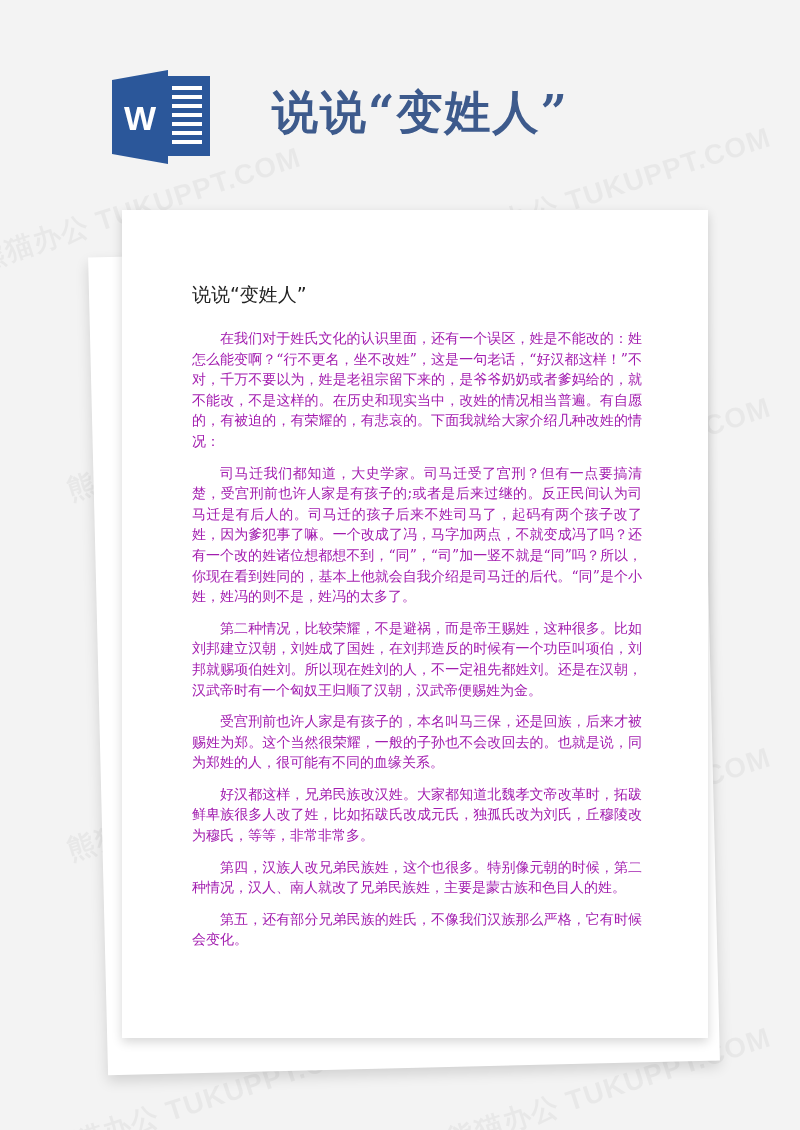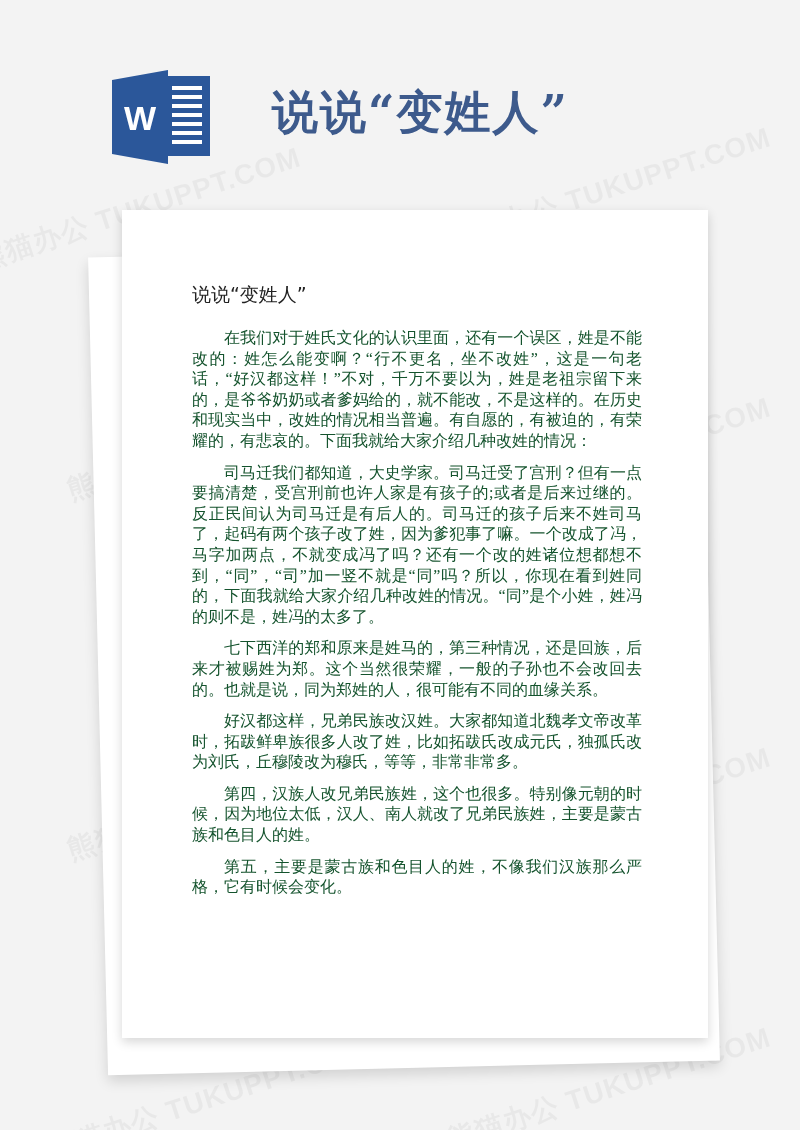--- a/index.html
+++ b/index.html
@@ -30,21 +30,21 @@
   .page {
     position:absolute; left:122px; top:210px; width:586px; height:828px;
     background:#fff; box-shadow:0 4px 10px rgba(0,0,0,0.16);
   }
   .doc-title {
     position:absolute; left:70px; top:72px;
     font-family:"DejaVu Sans", sans-serif; font-size:19px; color:#222; white-space:nowrap;
   }
   .doc-body {
     position:absolute; left:70px; top:118px; width:450px;
-    font-size:16px; line-height:20.6px; color:#14532d; text-align:justify;font-family:Liberation Serif, serif;
+    font-size:14px; line-height:20.6px; color:#a21caf; text-align:justify;
   }
   .doc-body p { margin:0 0 11px 0; text-indent:2em; }
 </style>
 </head>
 <body>
 
 <div class="watermark" style="left:-30px;top:190px;">熊猫办公 TUKUPPT.COM</div>
 <div class="watermark" style="left:440px;top:170px;">熊猫办公 TUKUPPT.COM</div>
 <div class="watermark" style="left:60px;top:420px;">熊猫办公 TUKUPPT.COM</div>
 <div class="watermark" style="left:440px;top:440px;">熊猫办公 TUKUPPT.COM</div>
@@ -70,19 +70,20 @@
   </svg>
   <div class="header-title">说说“变姓人”</div>
 </div>
 
 <div class="sheet-back"></div>
 
 <div class="page">
   <div class="doc-title">说说“变姓人”</div>
   <div class="doc-body">
     <p>在我们对于姓氏文化的认识里面，还有一个误区，姓是不能改的：姓怎么能变啊？“行不更名，坐不改姓”，这是一句老话，“好汉都这样！”不对，千万不要以为，姓是老祖宗留下来的，是爷爷奶奶或者爹妈给的，就不能改，不是这样的。在历史和现实当中，改姓的情况相当普遍。有自愿的，有被迫的，有荣耀的，有悲哀的。下面我就给大家介绍几种改姓的情况：</p>
-    <p>司马迁我们都知道，大史学家。司马迁受了宫刑？但有一点要搞清楚，受宫刑前也许人家是有孩子的;或者是后来过继的。反正民间认为司马迁是有后人的。司马迁的孩子后来不姓司马了，起码有两个孩子改了姓，因为爹犯事了嘛。一个改成了冯，马字加两点，不就变成冯了吗？还有一个改的姓诸位想都想不到，“同”，“司”加一竖不就是“同”吗？所以，你现在看到姓同的，下面我就给大家介绍几种改姓的情况。“同”是个小姓，姓冯的则不是，姓冯的太多了。</p>
-    <p>七下西洋的郑和原来是姓马的，第三种情况，还是回族，后来才被赐姓为郑。这个当然很荣耀，一般的子孙也不会改回去的。也就是说，同为郑姓的人，很可能有不同的血缘关系。</p>
+    <p>司马迁我们都知道，大史学家。司马迁受了宫刑？但有一点要搞清楚，受宫刑前也许人家是有孩子的;或者是后来过继的。反正民间认为司马迁是有后人的。司马迁的孩子后来不姓司马了，起码有两个孩子改了姓，因为爹犯事了嘛。一个改成了冯，马字加两点，不就变成冯了吗？还有一个改的姓诸位想都想不到，“同”，“司”加一竖不就是“同”吗？所以，你现在看到姓同的，基本上他就会自我介绍是司马迁的后代。“同”是个小姓，姓冯的则不是，姓冯的太多了。</p>
+    <p>第二种情况，比较荣耀，不是避祸，而是帝王赐姓，这种很多。比如刘邦建立汉朝，刘姓成了国姓，在刘邦造反的时候有一个功臣叫项伯，刘邦就赐项伯姓刘。所以现在姓刘的人，不一定祖先都姓刘。还是在汉朝，汉武帝时有一个匈奴王归顺了汉朝，汉武帝便赐姓为金。</p>
+    <p>受宫刑前也许人家是有孩子的，本名叫马三保，还是回族，后来才被赐姓为郑。这个当然很荣耀，一般的子孙也不会改回去的。也就是说，同为郑姓的人，很可能有不同的血缘关系。</p>
     <p>好汉都这样，兄弟民族改汉姓。大家都知道北魏孝文帝改革时，拓跋鲜卑族很多人改了姓，比如拓跋氏改成元氏，独孤氏改为刘氏，丘穆陵改为穆氏，等等，非常非常多。</p>
-    <p>第四，汉族人改兄弟民族姓，这个也很多。特别像元朝的时候，因为地位太低，汉人、南人就改了兄弟民族姓，主要是蒙古族和色目人的姓。</p>
-    <p>第五，主要是蒙古族和色目人的姓，不像我们汉族那么严格，它有时候会变化。</p>
+    <p>第四，汉族人改兄弟民族姓，这个也很多。特别像元朝的时候，第二种情况，汉人、南人就改了兄弟民族姓，主要是蒙古族和色目人的姓。</p>
+    <p>第五，还有部分兄弟民族的姓氏，不像我们汉族那么严格，它有时候会变化。</p>
   </div>
 </div>
 
 </body></html>

